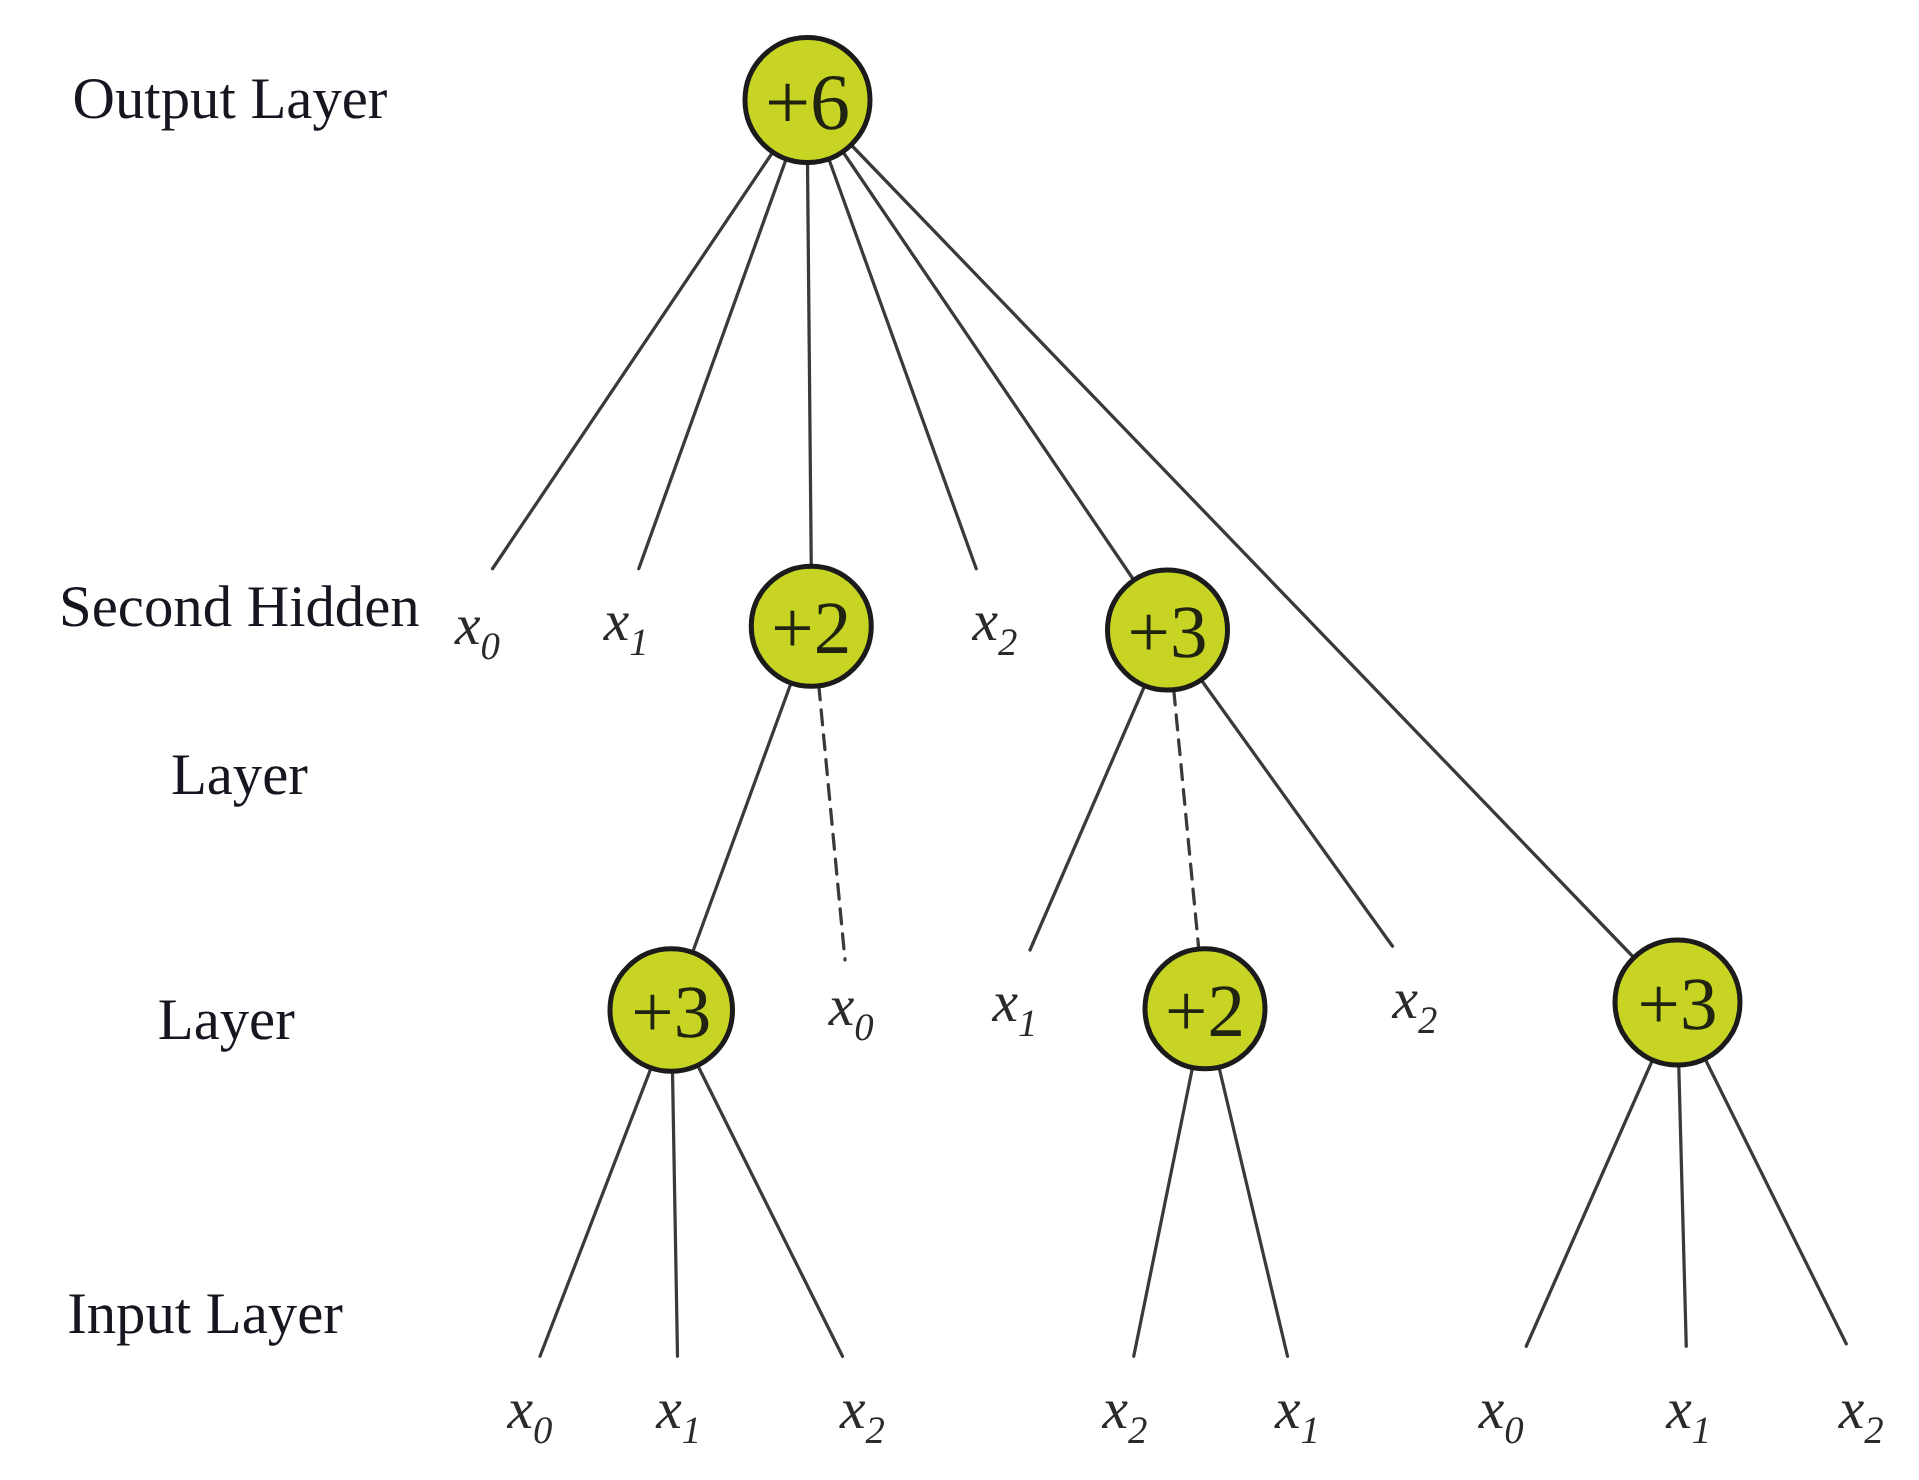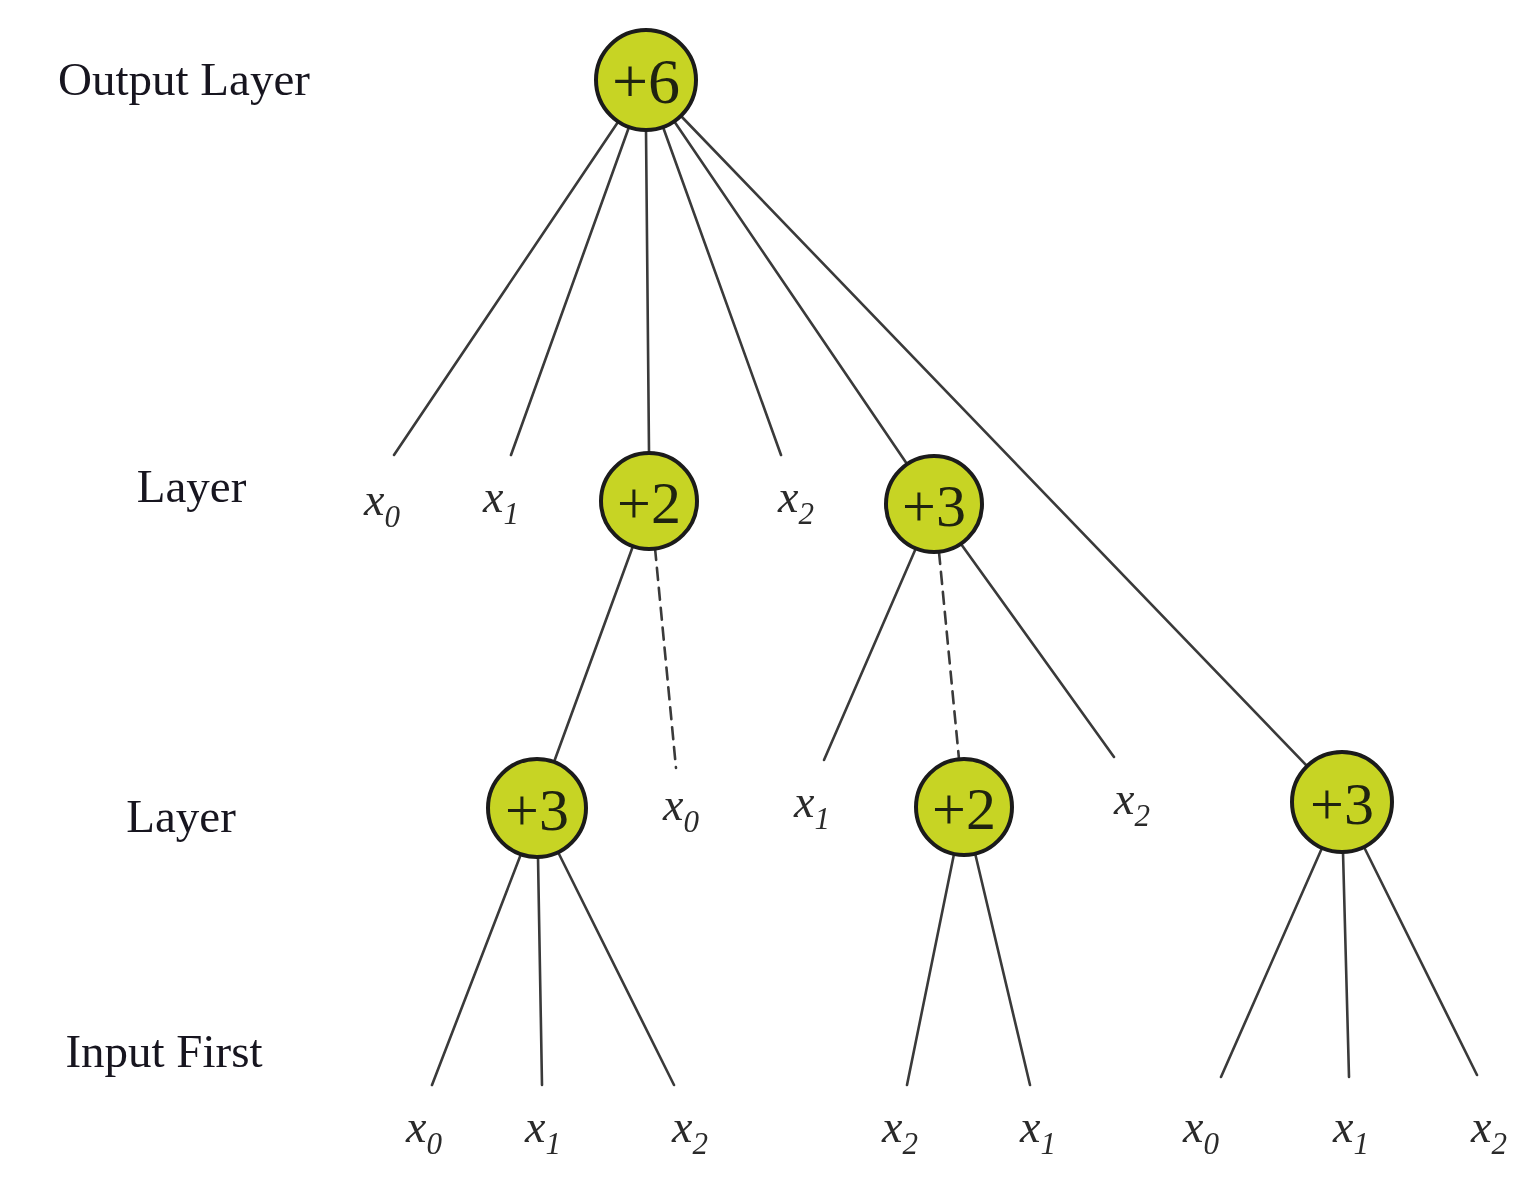--- a/index.html
+++ b/index.html
@@ -37,28 +37,29 @@
   }
 </style>
 </head>
 <body>
 
 <div class="stage">
 
   <div class="layer-label" style="left:10px; top:46px; width:300px;">Output Layer</div>
 
   <div class="layer-label" style="left:5px; top:386px; width:325px;">
+    <div>Second Hidden</div>
     <div>Layer</div>
   </div>
 
   <div class="layer-label" style="left:5px; top:714px; width:304px; line-height:68px;">
     <div>Layer</div>
   </div>
 
-  <div class="layer-label" style="left:10px; top:1018px; width:260px;">Input First</div>
+  <div class="layer-label" style="left:10px; top:1018px; width:260px;">Input Layer</div>
 
   <svg id="diagram-svg" viewBox="0 0 1535 1184" xmlns="http://www.w3.org/2000/svg">
       <line x1="594" y1="122" x2="370" y2="455" stroke="#3a3a3a" stroke-width="2.6" stroke-linecap="round"></line>
       <line x1="605" y1="127" x2="487" y2="455" stroke="#3a3a3a" stroke-width="2.6" stroke-linecap="round"></line>
       <line x1="622" y1="130" x2="625" y2="452" stroke="#3a3a3a" stroke-width="2.6" stroke-linecap="round"></line>
       <line x1="639" y1="127" x2="757" y2="455" stroke="#3a3a3a" stroke-width="2.6" stroke-linecap="round"></line>
       <line x1="650" y1="121" x2="883" y2="464" stroke="#3a3a3a" stroke-width="2.6" stroke-linecap="round"></line>
       <line x1="657" y1="116" x2="1283" y2="766" stroke="#3a3a3a" stroke-width="2.6" stroke-linecap="round"></line>
       <line x1="609" y1="546" x2="530" y2="762" stroke="#3a3a3a" stroke-width="2.6" stroke-linecap="round"></line>
       <line x1="631" y1="548" x2="652" y2="768" stroke="#3a3a3a" stroke-width="2.6" stroke-linecap="round" stroke-dasharray="12 8"></line>

